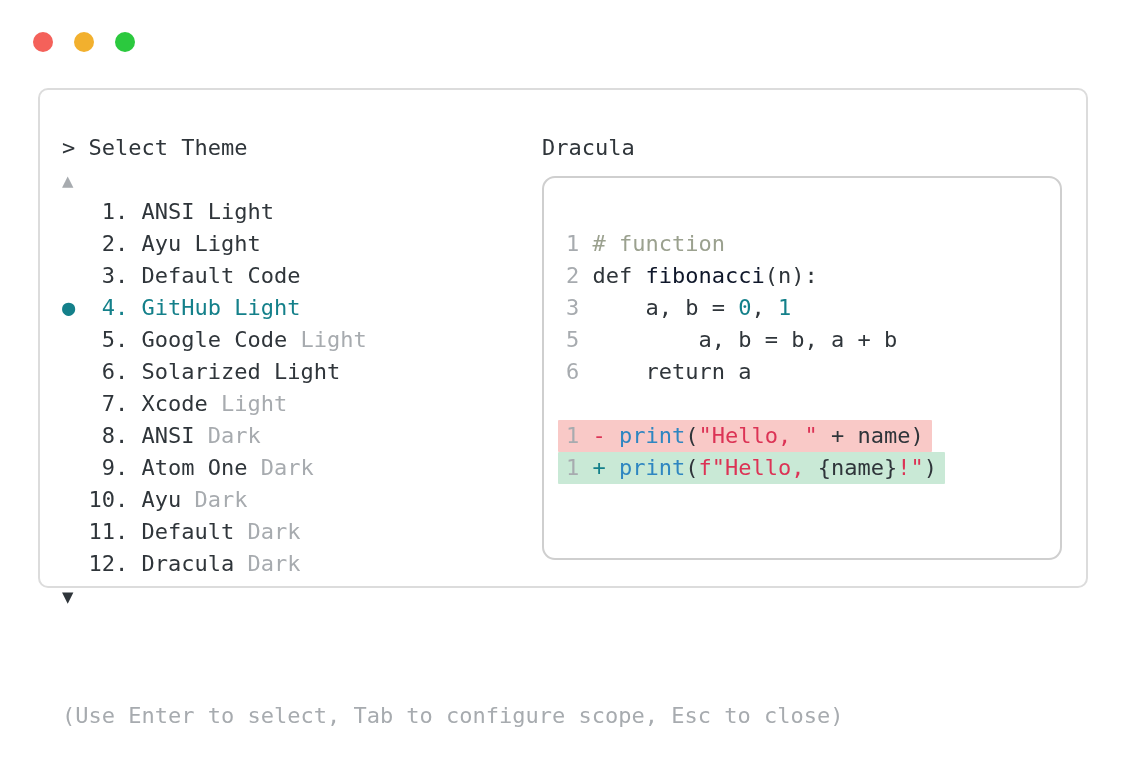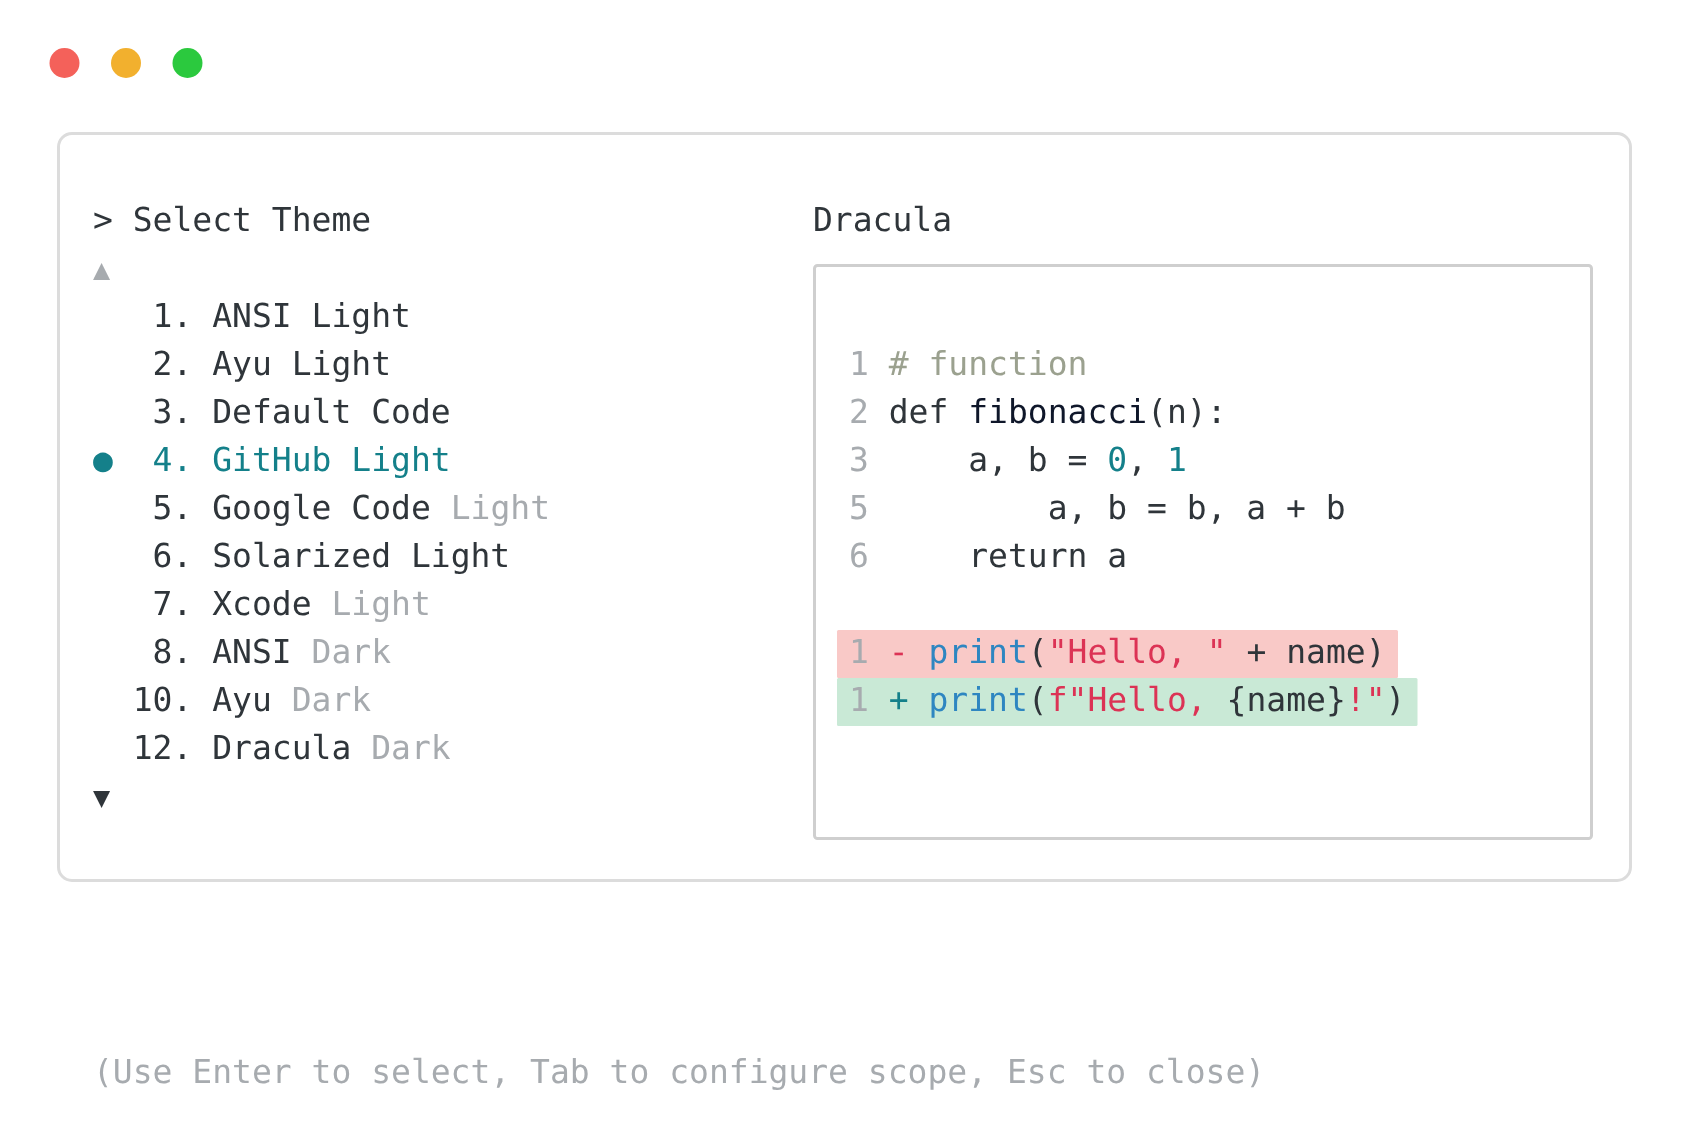--- a/index.html
+++ b/index.html
@@ -34,21 +34,21 @@
   .arrow-up{color:var(--muted);font-size:19px;}
   .arrow-down{color:var(--text);font-size:19px;}
   .theme-item{color:var(--text);cursor:default;}
   .theme-item .marker{color:var(--accent);}
   .theme-item .suffix{color:var(--muted);}
   .theme-item.selected, .theme-item.selected .suffix{color:var(--accent);}
   .hint{position:absolute;left:22px;top:574px;color:var(--muted);margin-top:36px;}
   .preview-title{position:absolute;left:502px;top:42px;}
   .preview-box{
     position:absolute;left:502px;top:86px;width:520px;height:384px;
-    border:2px solid var(--boxBorder);border-radius:3px;background:#fff;
+    border:2px solid var(--boxBorder);border-radius:13px;background:#fff;
   }
   .code{position:absolute;left:22px;top:50px;}
   .lineno{color:var(--muted);}
   .diff-gap{height:32px;}
   .diff-span{display:inline-block;margin-left:-8px;padding:0 8px;border-radius:1px;}
   .diff-span.removed{background:var(--removedBg);}
   .diff-span.added{background:var(--addedBg);}
 </style>
 </head>
 <body>
@@ -66,21 +66,23 @@
     <div class="row arrow-up">▲</div>
     <div id="theme-list">
         <div class="row theme-item"><span class="marker">  </span><span> 1. </span><span>ANSI Light</span></div>
         <div class="row theme-item"><span class="marker">  </span><span> 2. </span><span>Ayu Light</span></div>
         <div class="row theme-item"><span class="marker">  </span><span> 3. </span><span>Default Code</span></div>
         <div class="row theme-item selected"><span class="marker">● </span><span> 4. </span><span>GitHub Light</span></div>
         <div class="row theme-item"><span class="marker">  </span><span> 5. </span><span>Google Code </span><span class="suffix">Light</span></div>
         <div class="row theme-item"><span class="marker">  </span><span> 6. </span><span>Solarized Light</span></div>
         <div class="row theme-item"><span class="marker">  </span><span> 7. </span><span>Xcode </span><span class="suffix">Light</span></div>
         <div class="row theme-item"><span class="marker">  </span><span> 8. </span><span>ANSI </span><span class="suffix">Dark</span></div>
+        <div class="row theme-item"><span class="marker">  </span><span> 9. </span><span>Atom One </span><span class="suffix">Dark</span></div>
         <div class="row theme-item"><span class="marker">  </span><span>10. </span><span>Ayu </span><span class="suffix">Dark</span></div>
+        <div class="row theme-item"><span class="marker">  </span><span>11. </span><span>Default </span><span class="suffix">Dark</span></div>
         <div class="row theme-item"><span class="marker">  </span><span>12. </span><span>Dracula </span><span class="suffix">Dark</span></div>
       </div>
     <div class="row arrow-down">▼</div>
   </div>
 
   <div class="row preview-title">Dracula</div>
 
   <div class="preview-box">
     <div class="code" id="code-block">
         <div class="row"><span class="lineno">1 </span><span style="color: rgb(155, 161, 143);"># function</span></div>

